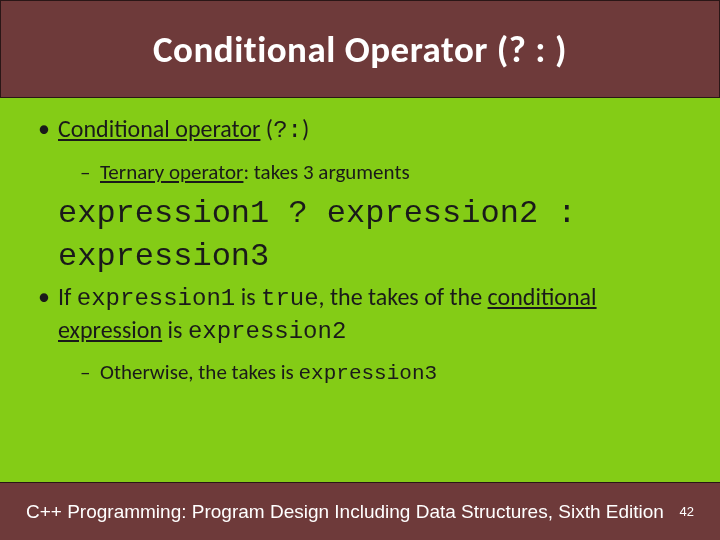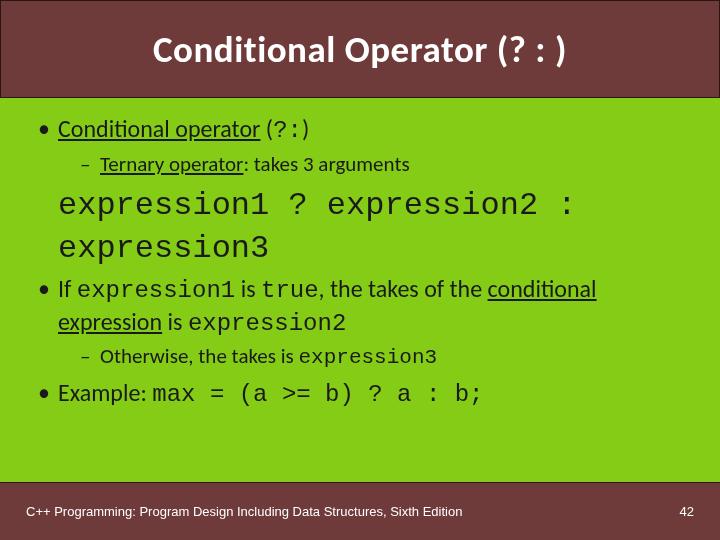--- a/index.html
+++ b/index.html
@@ -32,21 +32,21 @@
     margin-bottom: 4px;
   }
   ul.top > li::before {
     content: "•";
     position: absolute;
     left: 4px;
     top: 0;
     font-size: 24px;
     color: #1a1a1a;
   }
-  ul.sub { list-style: none; margin-top: 4px; margin-bottom: 6px; }
+  ul.sub { list-style: none; margin-top: 12px; margin-bottom: 6px; }
   ul.sub > li {
     position: relative;
     padding-left: 42px;
     font-size: 21px;
     line-height: 1.3;
   }
   ul.sub > li::before {
     content: "–";
     position: absolute;
     left: 22px;
@@ -69,21 +69,21 @@
     height: 58px;
     background: #6e3a3a;
     display: flex;
     align-items: center;
     justify-content: space-between;
     padding: 0 26px 0 26px;
     border-top: 1px solid #2a1616;
   }
   .footer-text {
     color: #fff;
-    font-size: 13px;
+    font-size: 19px;
     font-family: Arial, sans-serif;
   }
   .footer-page {
     color: #fff;
     font-size: 13px;
     font-family: Arial, sans-serif;
   }
 </style>
 </head>
 <body>
@@ -115,23 +115,20 @@
     <ul class="top">
       <li>
         <span>If </span><span class="mono">expression1</span><span> is </span><span class="mono">true</span><span>, the takes of the </span><span class="u">conditional expression</span><span> is </span><span class="mono">expression2</span>
         <ul class="sub">
           <li>
             <span>Otherwise, the takes is </span><span class="mono">expression3</span>
           </li>
         </ul>
       </li>
 
-      <li>
-        <span>Example: </span><span class="mono">max = (a &gt;= b) ? a : b;</span>
-      </li>
     </ul>
   </div>
 
   <div class="footer">
     <span class="footer-text">C++ Programming: Program Design Including Data Structures, Sixth Edition</span>
     <span class="footer-page">42</span>
   </div>
 
 </div>
 

